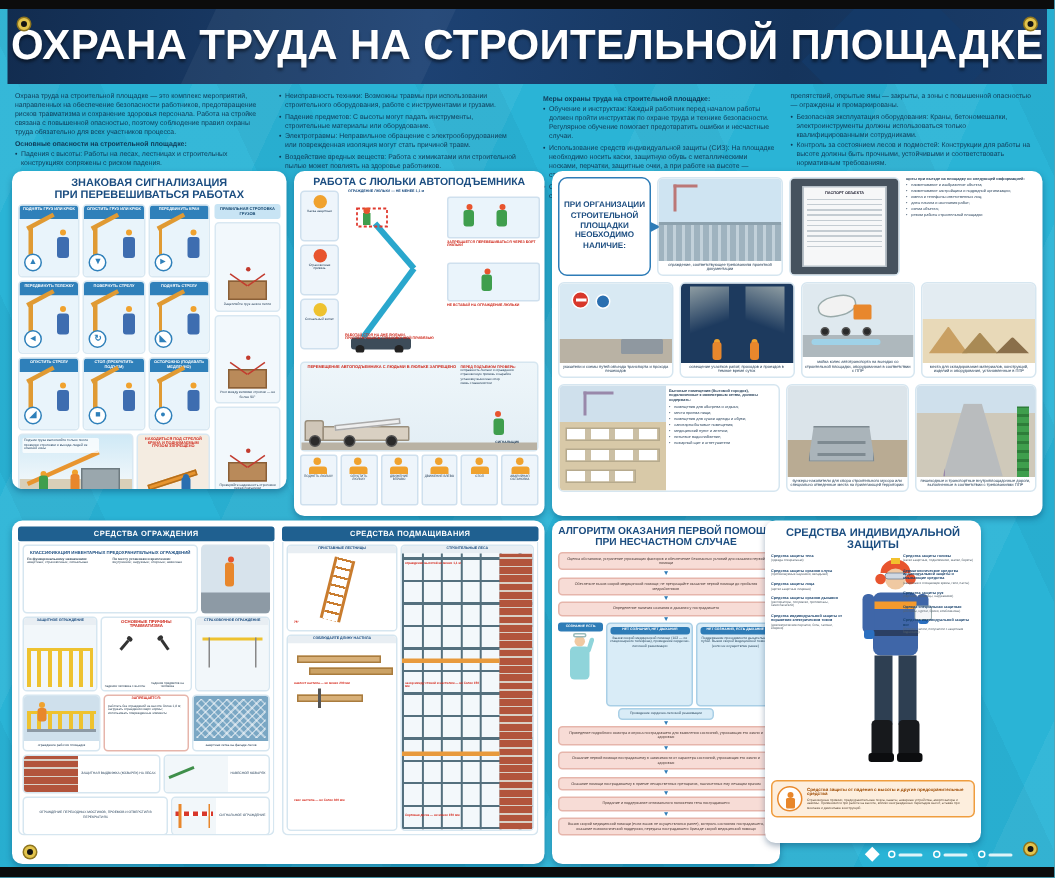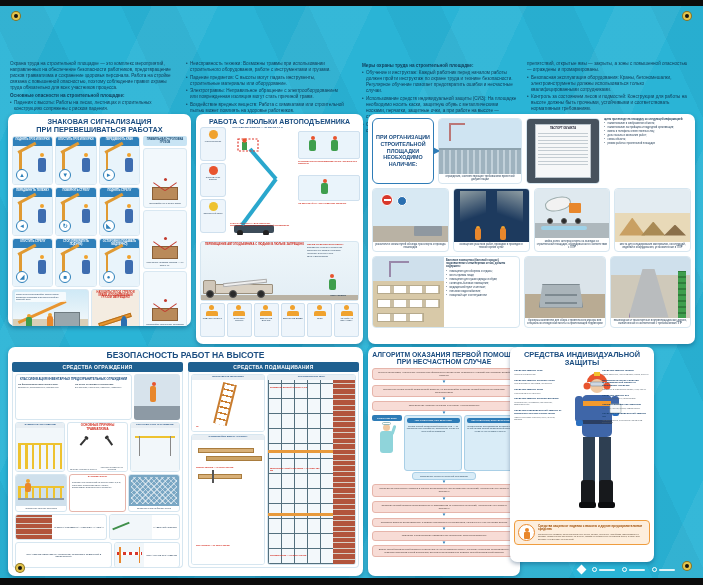--- a/index.html
+++ b/index.html
@@ -119,20 +119,25 @@
 .fbar{width:16px;height:2px;background:rgba(255,255,255,.85);border-radius:1px}
 .fdiam{width:7px;height:7px;background:#fff;transform:rotate(45deg)}
 </style>
 </head>
 <body>
 
 <div id="poster">
   <div class="edge" style="top:0;height:6px"></div>
   <div class="edge" style="bottom:0;height:7px"></div>
 
+  <div class="banner">
+    <div class="bsh1"></div>
+    <div class="bsh2"></div>
+    <div class="btitle">ОХРАНА ТРУДА НА СТРОИТЕЛЬНОЙ ПЛОЩАДКЕ</div>
+  </div>
 
   <div class="grom" style="left:12px;top:12px"></div>
   <div class="grom" style="left:683px;top:12px"></div>
   <div class="grom" style="left:16px;top:564px"></div>
   <div class="grom" style="left:683px;top:562px"></div>
 
   <div class="icol" style="left:10px;width:168px">
     <div>Охрана труда на строительной площадке — это комплекс мероприятий, направленных на обеспечение безопасности работников, предотвращение рисков травматизма и сохранение здоровья персонала. Работа на стройке связана с повышенной опасностью, поэтому соблюдение правил охраны труда обязательно для всех участников процесса.</div>
     <div class="ih">Основные опасности на строительной площадке:</div>
     <ul>
@@ -510,21 +515,20 @@
         <div class="ill" style="background:linear-gradient(#cfe0ec 30%,#cfc9ba 30%)">
           <div style="position:absolute;left:18px;top:12px;bottom:0;width:40px;background:#b9bcbe;clip-path:polygon(35% 0,65% 0,100% 100%,0 100%);border-left:1px solid #98a"></div>
           <div style="position:absolute;right:4px;top:14px;bottom:0;width:8px;background:repeating-linear-gradient(0deg,#3f9e4d 0 4px,#2e7d3a 4px 6px)"></div>
         </div>
         <div class="cap">пешеходные и транспортные внутриплощадочные дороги, выполненные в соответствии с требованиями ППР</div>
       </div>
     </div>
   </div>
 
   <div class="panel" style="left:8px;top:347px;width:355px;height:229px">
-    <div class="ptitle" style="font-size:8.5px;margin-bottom:2px">БЕЗОПАСНОСТЬ РАБОТ НА ВЫСОТЕ</div>
     <div style="display:flex;gap:5px">
       <div class="dcol">
         <div class="subhdr">СРЕДСТВА ОГРАЖДЕНИЯ</div>
         <div class="dbody" style="height:196px">
           <div style="display:flex;gap:2px;height:46px">
             <div class="clsbox" style="flex:1">
               <div class="clst">КЛАССИФИКАЦИЯ ИНВЕНТАРНЫХ ПРЕДОХРАНИТЕЛЬНЫХ ОГРАЖДЕНИЙ</div>
               <div class="clsc">
                 <div style="flex:1"><b>По функциональному назначению:</b><span>защитные; страховочные; сигнальные</span></div>
                 <div style="flex:1"><b>По месту установки и креплению:</b><span>внутренние; наружные; опорные; навесные</span></div>

